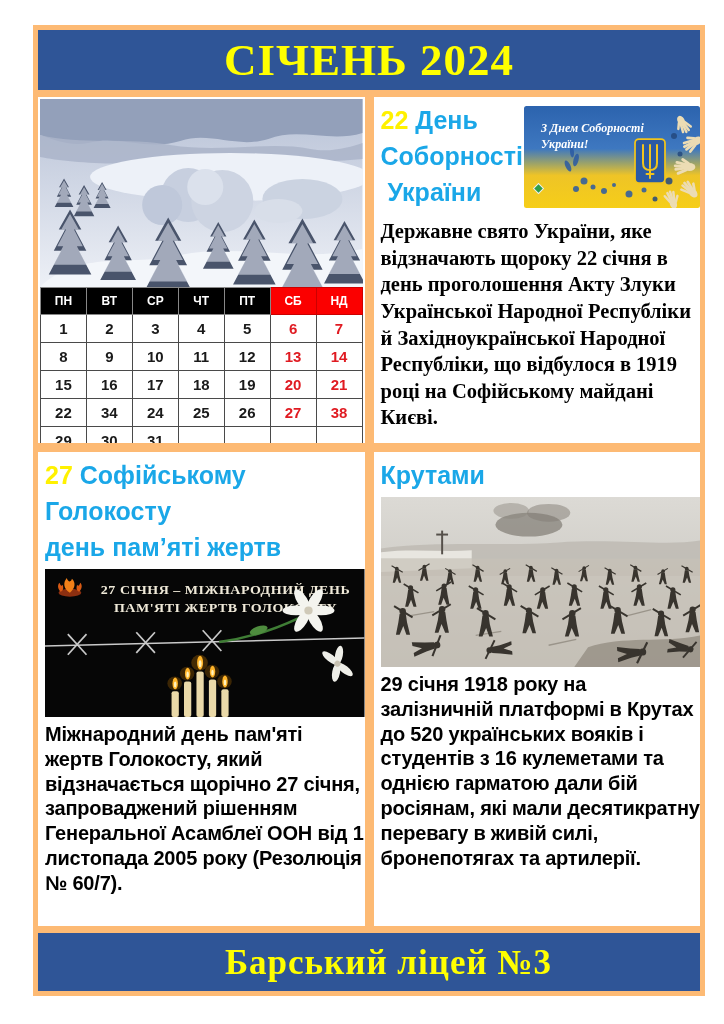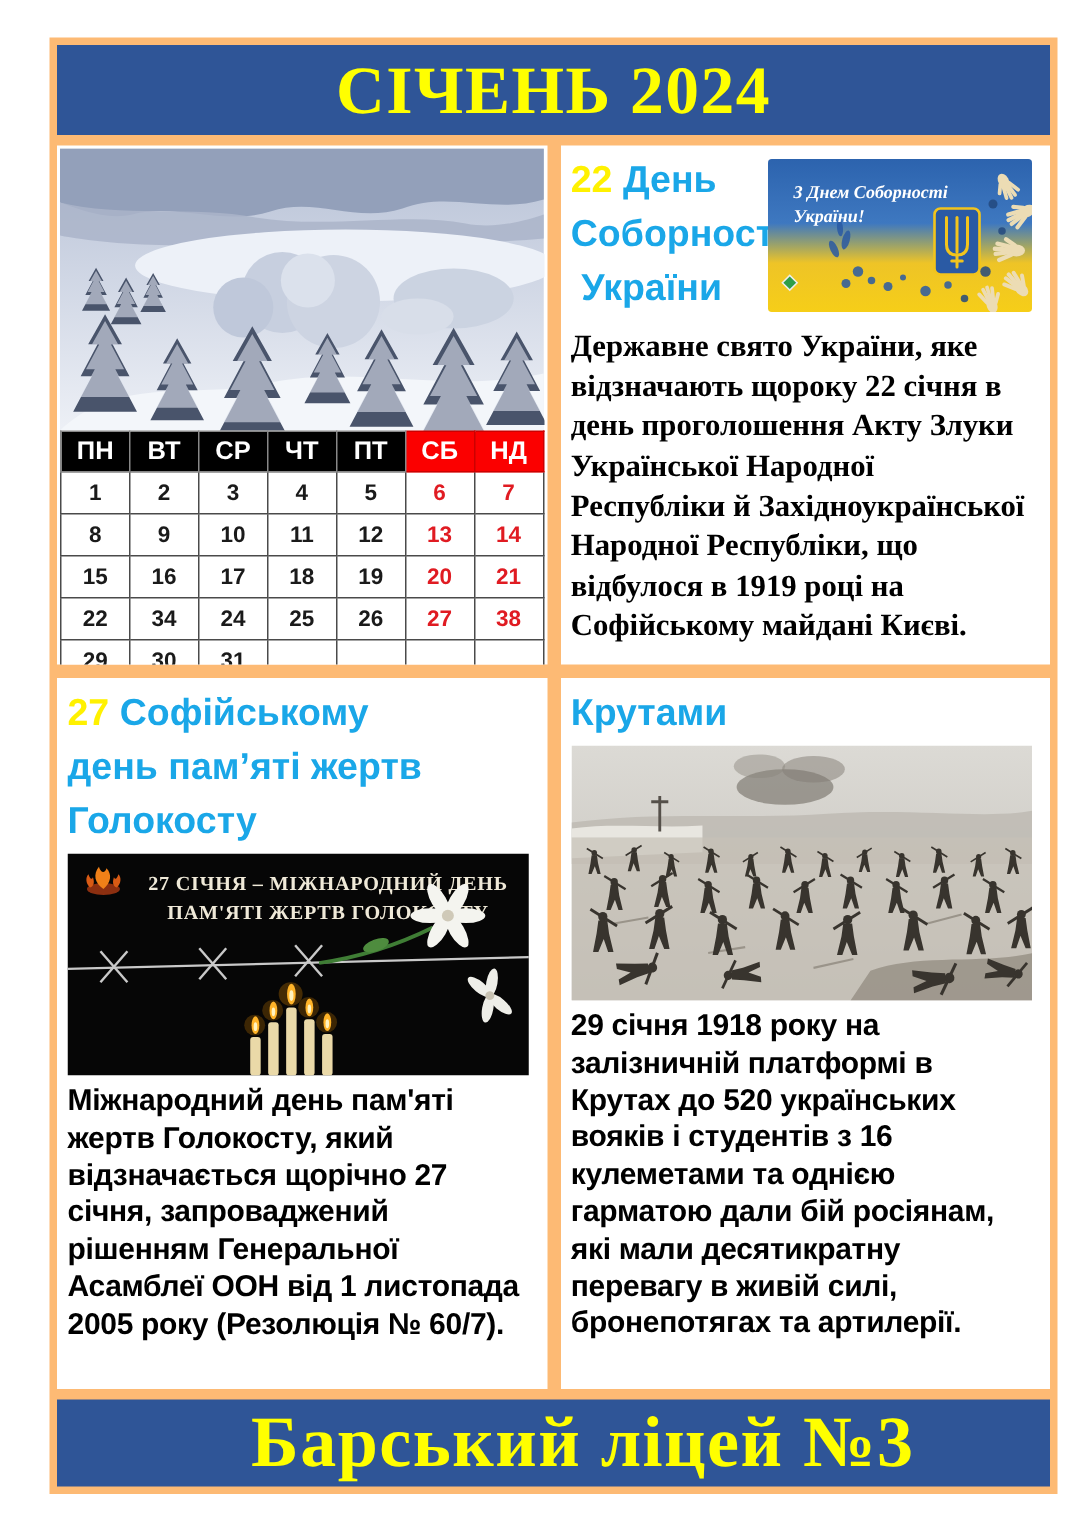--- a/index.html
+++ b/index.html
@@ -12,43 +12,43 @@
     background:#fdba74;box-sizing:border-box;padding:5px;
     display:flex;flex-direction:column;gap:7px;
   }
   .band{background:#2f5597;display:flex;align-items:center;justify-content:center;flex-shrink:0;}
   .band.header{height:60px;}
   .band.footer{height:58px;}
   .band-title{
     font-family:"Liberation Serif",serif;font-weight:bold;color:#ffff00;
     font-size:45px;letter-spacing:1px;line-height:1;
   }
-  .band.footer .band-title{font-size:48px;margin-left:39px;}
+  .band.footer .band-title{font-size:35px;margin-left:39px;}
   .main{
     flex:1;display:grid;grid-template-columns:1fr 1fr;grid-template-rows:346px 1fr;gap:9px;
   }
   .quad{background:#ffffff;overflow:hidden;box-sizing:border-box;}
 
   
   .quad-calendar{display:flex;flex-direction:column;padding:2px;}
   .winter{width:100%;height:188px;display:block;flex-shrink:0;}
   table.cal{width:100%;border-collapse:collapse;table-layout:fixed;flex:1;}
   .cal th{
-    background:#000;color:#fff;font-size:17px;font-weight:bold;
+    background:#000;color:#fff;font-size:12px;font-weight:bold;
     height:24px;border:1px solid #888;
   }
   .cal th.we{background:#fb0000;border-color:#c00;}
   .cal td{
     border:1px solid #4a4a4a;text-align:center;font-weight:bold;
     font-size:15px;height:25px;color:#1a1a1a;background:#fff;
   }
   .cal td.we{color:#e01b22;}
 
   
-  .qpad{padding:5px 12px 0 7px;}
+  .qpad{padding:5px 0 0 7px;}
   .qhead{font-weight:bold;font-size:25px;line-height:1.44;color:#1aa7e8;}
   .qhead .hline{display:block;white-space:nowrap;}
   .qhead .hline.indent{padding-left:7px;}
   .qhead .day{color:#fff100;background:transparent;}
   .body-serif{
     font-family:"Liberation Serif",serif;font-weight:bold;color:#000;
     font-size:20.5px;line-height:1.3;margin:8px 0 0 0;
   }
   .body-sans{
     font-weight:bold;color:#000;font-size:20px;line-height:1.24;
@@ -236,22 +236,22 @@
           <text x="34" y="52" fill="#ffffff" font-family="Liberation Serif, serif" font-style="italic" font-weight="bold" font-size="24">З Днем Соборності</text>
           <text x="34" y="84" fill="#ffffff" font-family="Liberation Serif, serif" font-style="italic" font-weight="bold" font-size="24">України!</text>
         </svg>
       </div>
       <p class="body-serif">Державне свято України, яке відзначають щороку 22 січня в день проголошення Акту Злуки Української Народної Республіки й Західноукраїнської Народної Республіки, що відбулося в 1919 році на Софійському майдані Києві.</p>
     </div>
 
     <div class="quad qpad">
       <div class="qhead">
         <span class="hline"><span class="day">27</span> <span>Софійському</span></span>
+        <span class="hline">Голокосту</span>
         <span class="hline">день пам’яті жертв</span>
-        <span class="hline">Голокосту</span>
       </div>
       <svg class="memorial" viewBox="0 0 308 150" preserveAspectRatio="none" xmlns="http://www.w3.org/2000/svg">
         <rect width="308" height="150" fill="#060606"></rect>
         <g transform="translate(24,18)">
           <ellipse cx="0" cy="6" rx="11" ry="4" fill="#8c2f10"></ellipse>
           <path d="M0,6 C-6,2 -7,-4 -3,-9 C-2,-5 1,-4 2,-8 C6,-4 5,2 0,6 Z" fill="#f08018"></path>
           <path d="M-9,5 C-12,2 -12,-2 -10,-4 C-9,-1 -8,0 -7,-2 C-6,1 -6,4 -9,5 Z" fill="#d85a14"></path>
           <path d="M9,5 C12,2 12,-2 10,-4 C9,-1 8,0 7,-2 C6,1 6,4 9,5 Z" fill="#d85a14"></path>
         </g>
         <text x="174" y="25" text-anchor="middle" fill="#efe9d8" font-family="Liberation Serif, serif" font-weight="bold" font-size="13.5" letter-spacing="0.5">27 СІЧНЯ – МІЖНАРОДНИЙ ДЕНЬ</text>

